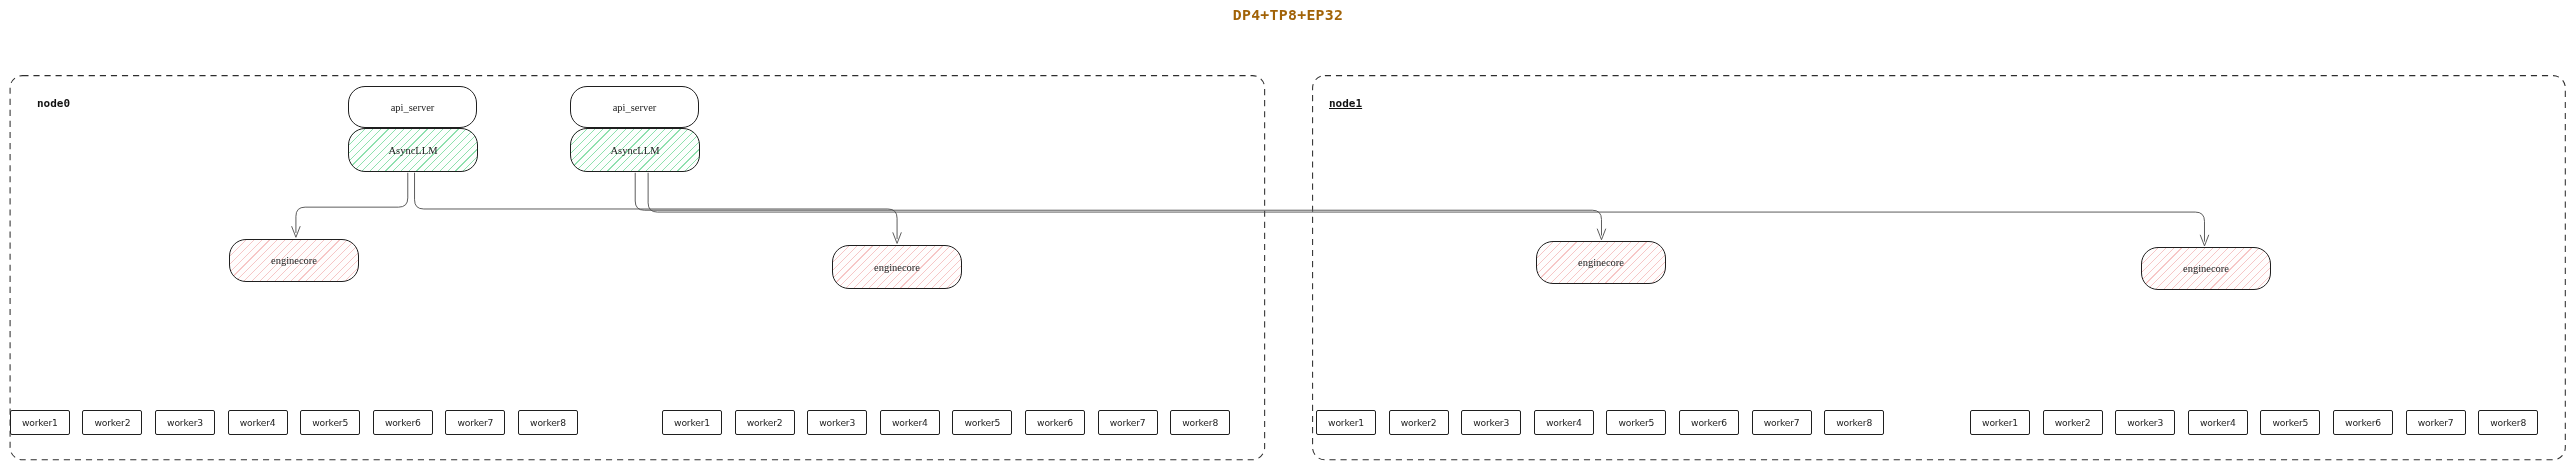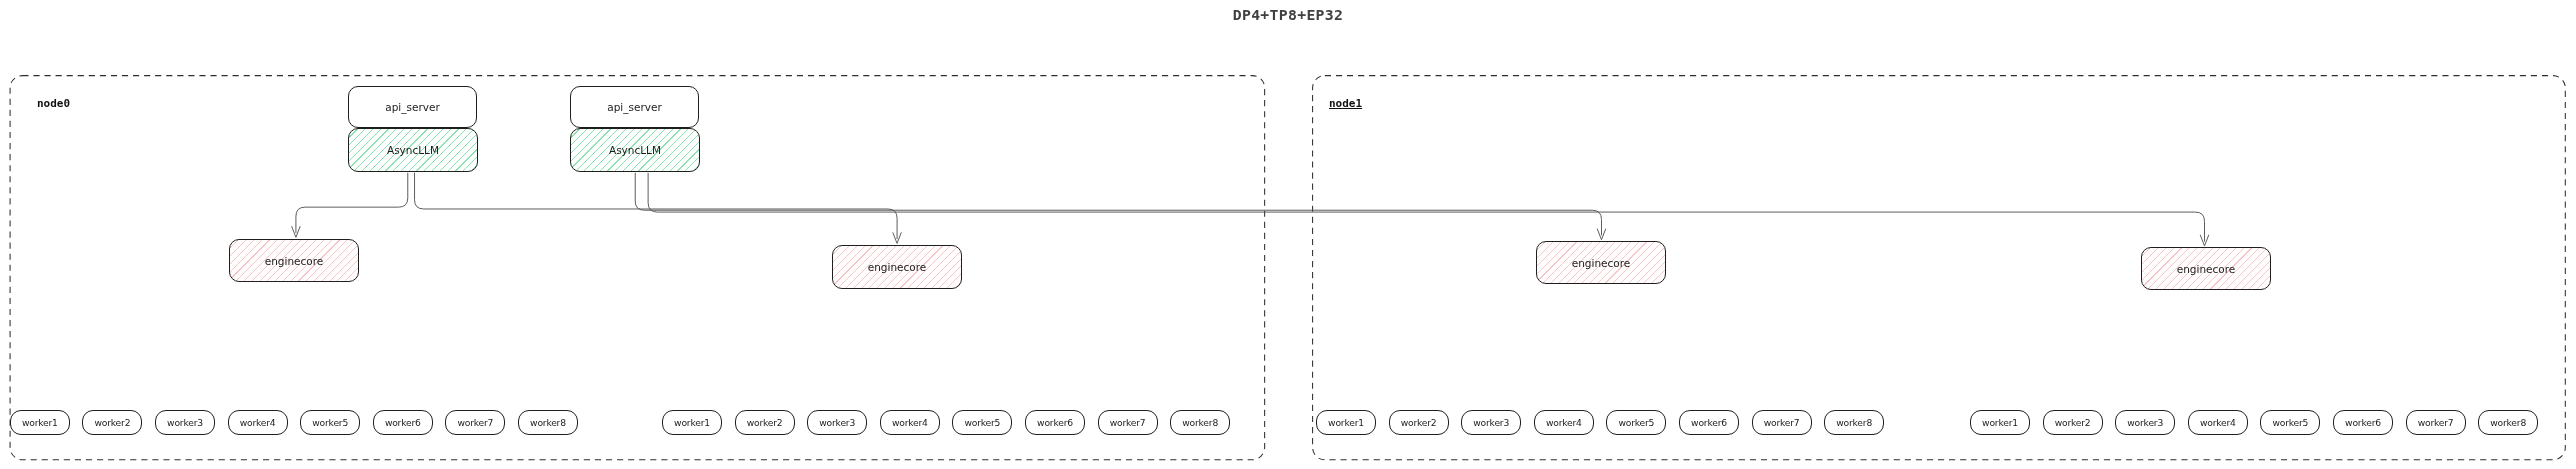--- a/index.html
+++ b/index.html
@@ -1,34 +1,34 @@
 <!DOCTYPE html>
 <html style="font-size:9.8px"><head>
 <meta charset="utf-8">
 <style>
   html,body{margin:0;padding:0;background:#ffffff;}
   body{min-width:2576px;font-family:"DejaVu Sans",sans-serif;color:#1c1c1c;}
   #canvas{position:relative;width:2576px;height:469px;background:#ffffff;overflow:hidden;}
   #edges{position:absolute;left:0;top:0;width:2576px;height:469px;z-index:0;}
   .title{position:absolute;left:0;right:0;top:6.2px;text-align:center;
          font-family:"DejaVu Sans Mono",monospace;font-size:14.8px;font-weight:bold;
-         letter-spacing:0.3px;color:#404040;}
+         letter-spacing:0.3px;color:#a16207;}
   .node-label{position:absolute;font-family:"DejaVu Sans Mono",monospace;
               font-size:11px;font-weight:bold;color:#111;}
   .box{position:absolute;box-sizing:border-box;border:1.2px solid #1f1f1f;
        background:#ffffff;display:flex;align-items:center;justify-content:center;
        font-size:10.5px;color:#1c1c1c;z-index:1;}
-  .rounded{border-radius:10px;}
+  .rounded{border-radius:17px;font-family:Liberation Serif, serif;}
   .hatch-green{background-color:#fcfffd;
        background-image:repeating-linear-gradient(135deg,rgba(123,219,160,0.85) 0px,rgba(123,219,160,0.85) 0.9px,transparent 0.9px,transparent 5.5px);}
   .hatch-red{background-color:#fffdfd;
        background-image:repeating-linear-gradient(135deg,rgba(239,154,154,0.55) 0px,rgba(239,154,154,0.55) 0.8px,transparent 0.8px,transparent 5.5px);}
   .worker-group{position:absolute;top:410px;display:flex;gap:12.6px;z-index:1;}
   .worker{box-sizing:border-box;width:60px;height:24.6px;border:1.2px solid #1f1f1f;
-          border-radius:11px;background:#fff;display:flex;align-items:center;
+          border-radius:2px;background:#fff;display:flex;align-items:center;
           justify-content:center;font-size:9.2px;letter-spacing:-0.2px;color:#1c1c1c;}
 </style>
 </head>
 <body>
 
 <div id="canvas">
 
   <svg id="edges" viewBox="0 0 4188 763" xmlns="http://www.w3.org/2000/svg">
 
     <rect x="15" y="123" width="2041" height="625" rx="20" ry="20" fill="none" stroke="#2e2e2e" stroke-width="1.7" stroke-dasharray="10 8"></rect>

